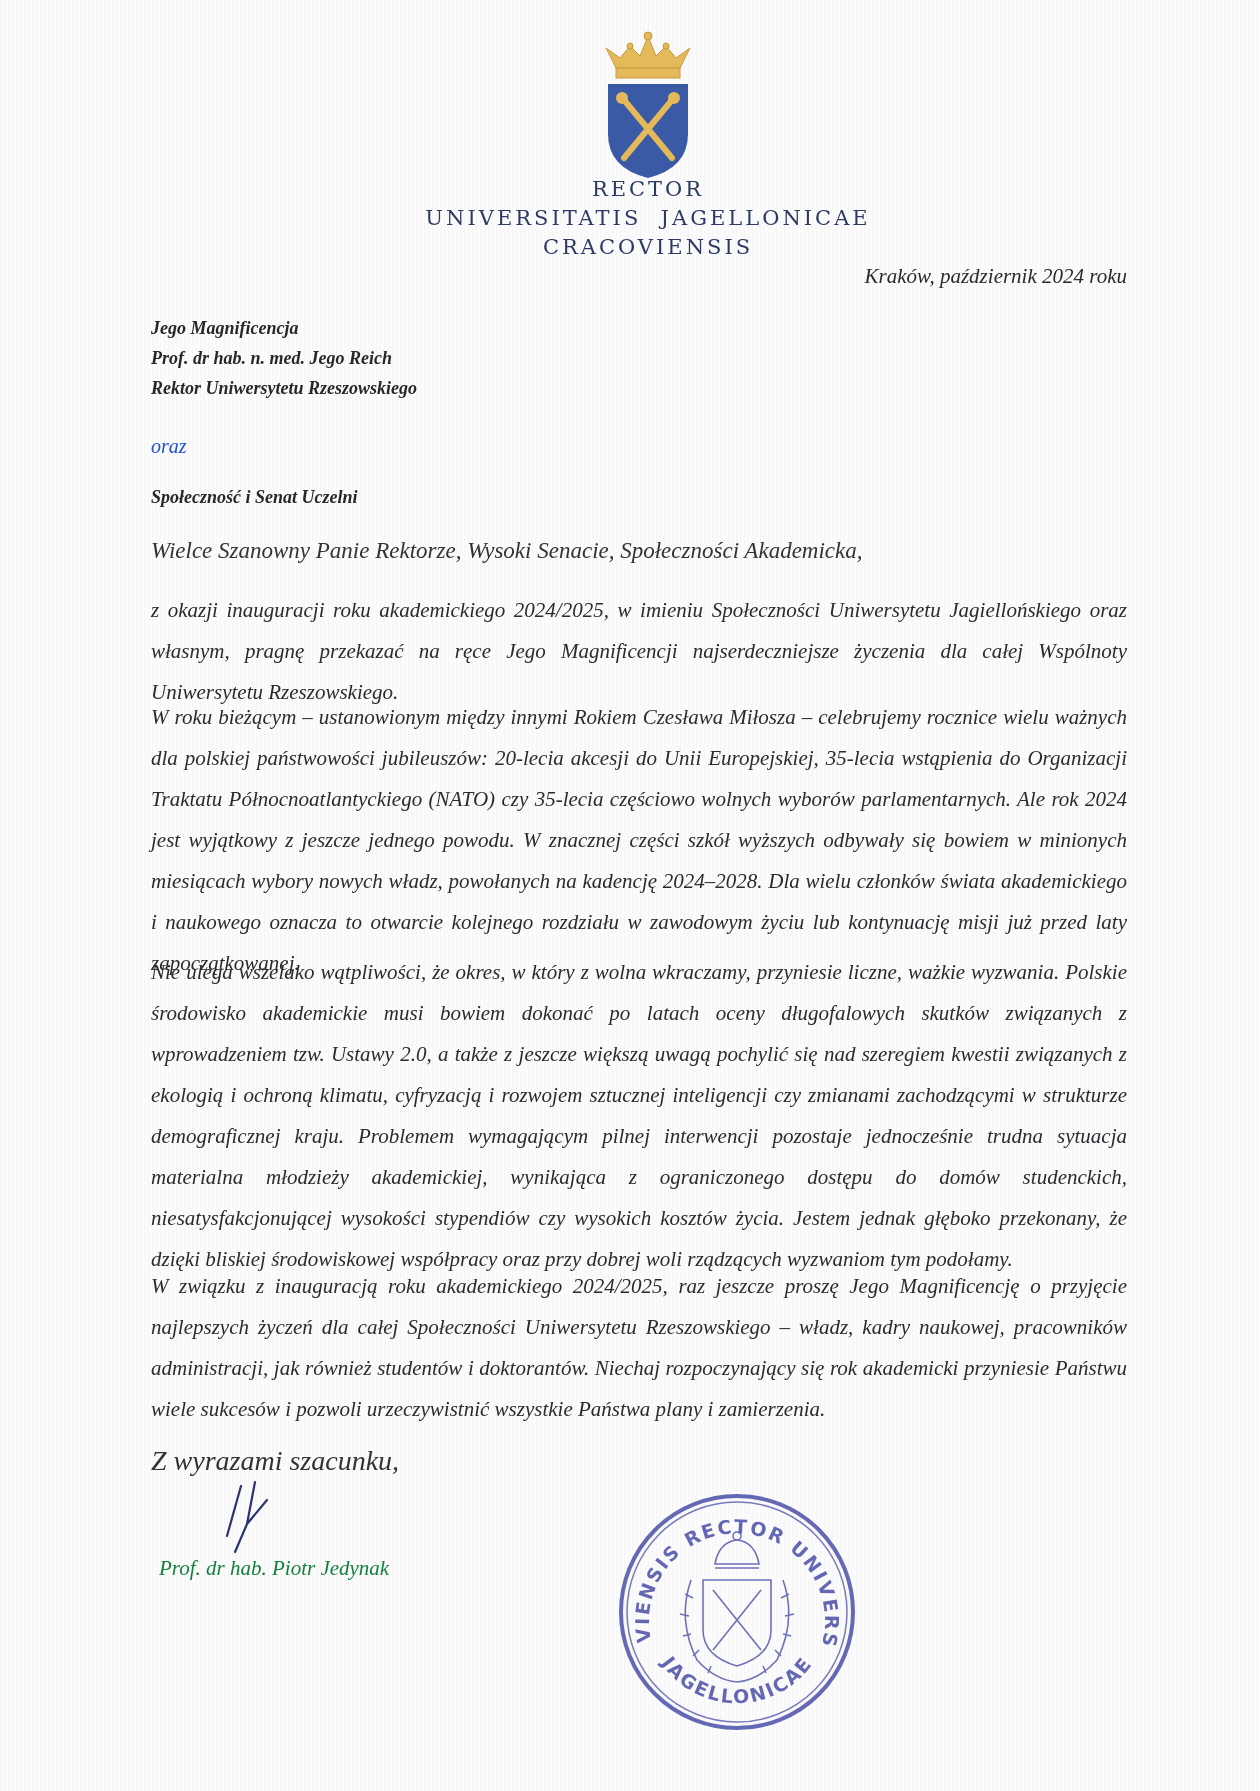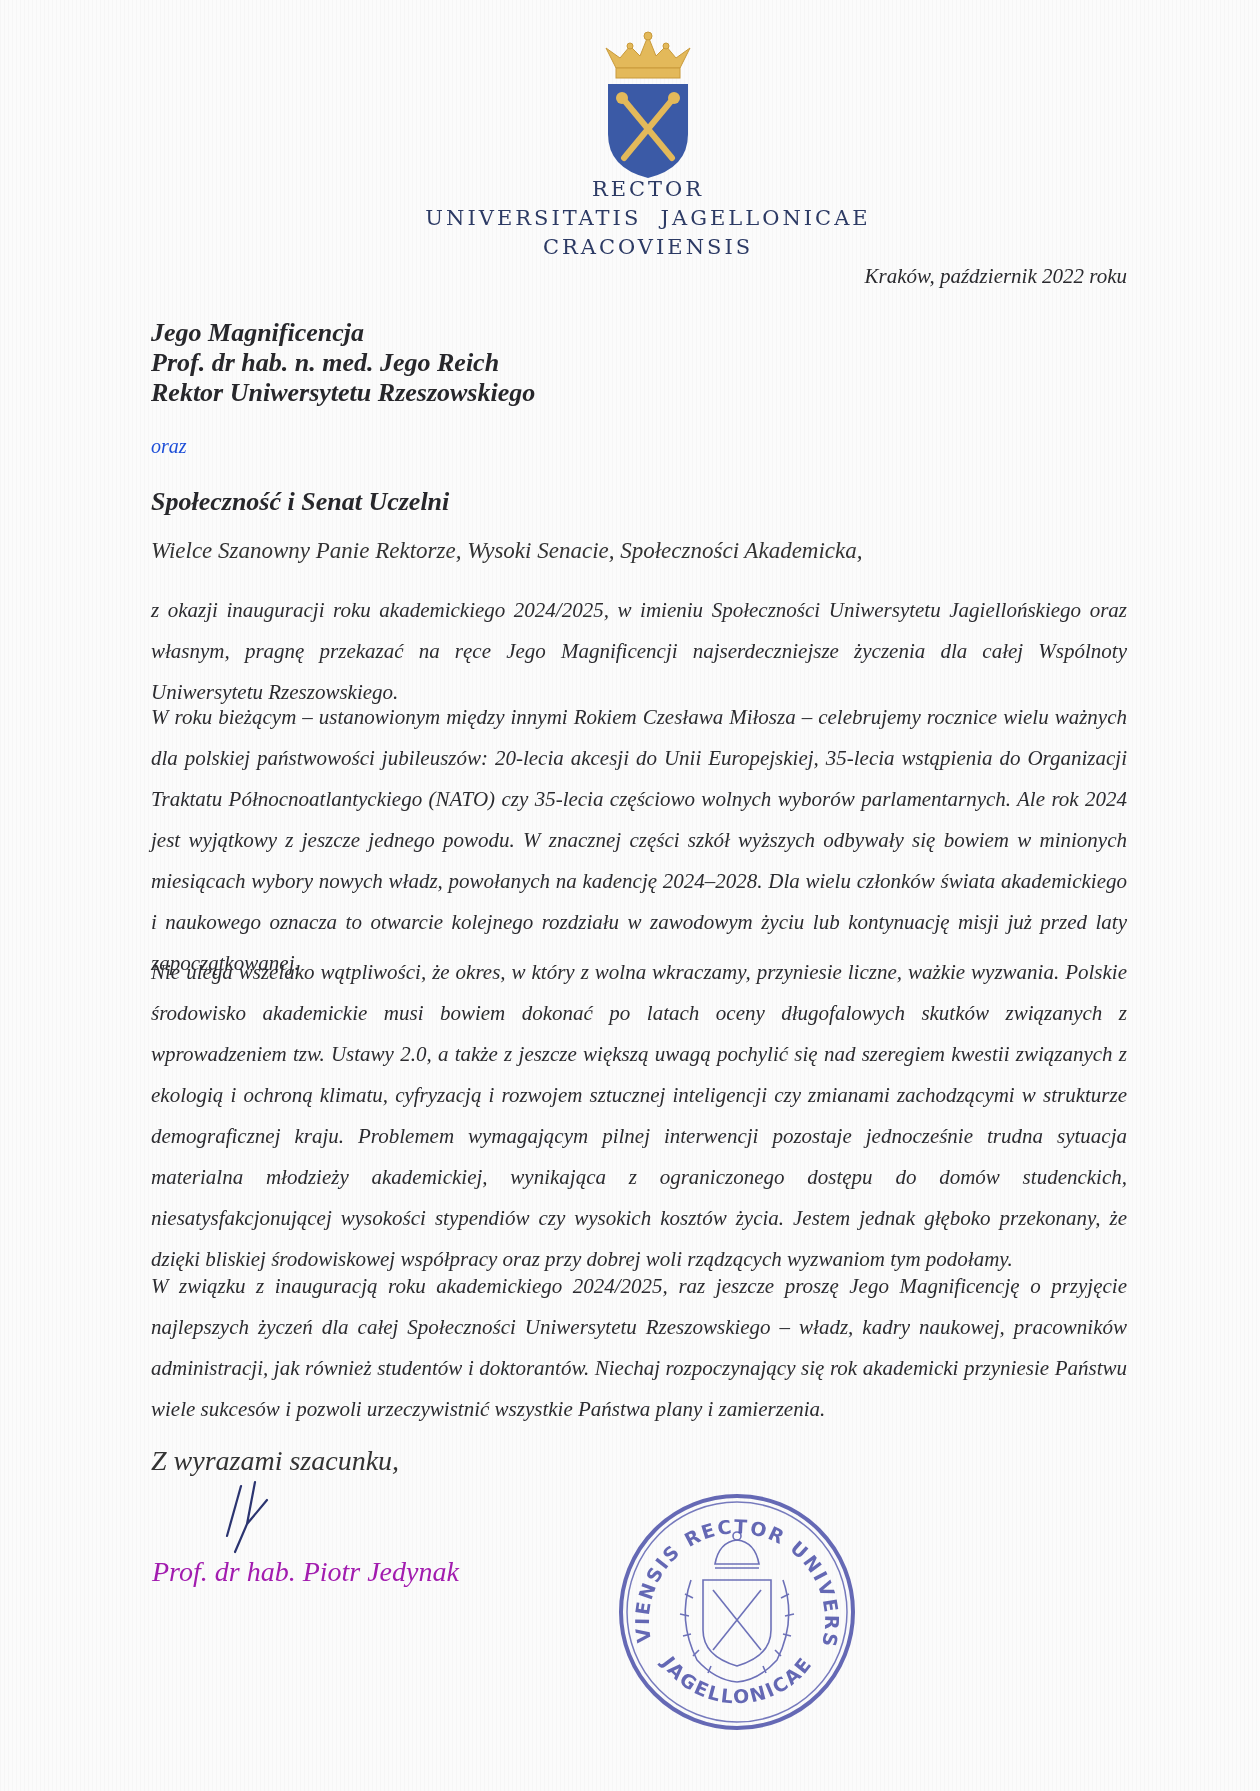--- a/index.html
+++ b/index.html
@@ -15,39 +15,39 @@
   .letterhead {
     position: absolute; left: 0; width: 1296px; text-align: center;
     color: #2c3a64; letter-spacing: 3px; font-family: "DejaVu Serif", serif; font-size: 21px;
   }
   #lh-1 { top: 177px; }
   #lh-2 { top: 206px; }
   #lh-3 { top: 235px; }
   #date {
     right: 133px; top: 264px; font-style: italic; font-size: 21px; color: #2a2a2e;
   }
-  .addr { left: 151px; font-style: italic; font-weight: bold; font-size: 26px; color: #27272b; }
+  .addr { left: 151px; font-style: italic; font-weight: bold; font-size: 18px; color: #27272b; }
   #addr-1 { top: 318px; }
   #addr-2 { top: 348px; }
   #addr-3 { top: 378px; }
   #oraz { left: 151px; top: 435px; font-style: italic; font-size: 20px; color: #1d4ed8; }
   #community { left: 151px; top: 487px; }
   #salutation { left: 151px; top: 538px; font-style: italic; font-size: 23px; color: #333; }
   .para {
     position: absolute; left: 151px; width: 976px;
     font-style: italic; font-size: 21px; line-height: 41px;
     text-align: justify; color: #2b2b2f;
   }
   #p1 { top: 590px; }
   #p2 { top: 697px; }
   #p3 { top: 952px; }
   #p4 { top: 1266px; }
   #closing { left: 151px; top: 1445px; font-style: italic; font-size: 28px; color: #333; }
   #signature { left: 205px; top: 1478px; width: 90px; height: 80px; }
-  #signer { left: 152px; top: 1556px; font-style: italic; font-size: 28px; color: #a21caf; }
+  #signer { left: 159px; top: 1556px; font-style: italic; font-size: 21px; color: #15803d; }
   #seal { left: 615px; top: 1490px; width: 244px; height: 244px; }
 </style>
 </head>
 <body>
 
 <svg id="logo" class="abs" viewBox="0 0 104 150">
 
   <g fill="#e3b95a" stroke="#c99a3a" stroke-width="1">
     <path d="M10 18 L20 38 L84 38 L94 18 L80 28 L70 16 L60 26 L52 6 L44 26 L34 16 L24 28 Z"></path>
     <rect x="20" y="38" width="64" height="10"></rect>
@@ -63,21 +63,21 @@
     <line x1="76" y1="70" x2="28" y2="128"></line>
     <circle cx="26" cy="68" r="6" stroke="none"></circle>
     <circle cx="78" cy="68" r="6" stroke="none"></circle>
   </g>
 </svg>
 
 <div id="lh-1" class="letterhead">RECTOR</div>
 <div id="lh-2" class="letterhead" style="white-space:pre;">UNIVERSITATIS  JAGELLONICAE</div>
 <div id="lh-3" class="letterhead">CRACOVIENSIS</div>
 
-<div id="date" class="abs">Kraków, październik 2022 roku</div>
+<div id="date" class="abs">Kraków, październik 2024 roku</div>
 
 <div id="addr-1" class="abs addr">Jego Magnificencja</div>
 <div id="addr-2" class="abs addr">Prof. dr hab. n. med. Jego Reich</div>
 <div id="addr-3" class="abs addr">Rektor Uniwersytetu Rzeszowskiego</div>
 <div id="oraz" class="abs">oraz</div>
 <div id="community" class="abs addr">Społeczność i Senat Uczelni</div>
 
 <div id="salutation" class="abs">Wielce Szanowny Panie Rektorze, Wysoki Senacie, Społeczności Akademicka,</div>
 
 <p id="p1" class="para" style="margin:0;">z okazji inauguracji roku akademickiego 2024/2025, w imieniu Społeczności Uniwersytetu Jagiellońskiego oraz własnym, pragnę przekazać na ręce Jego Magnificencji najserdeczniejsze życzenia dla całej Wspólnoty Uniwersytetu Rzeszowskiego.</p>

